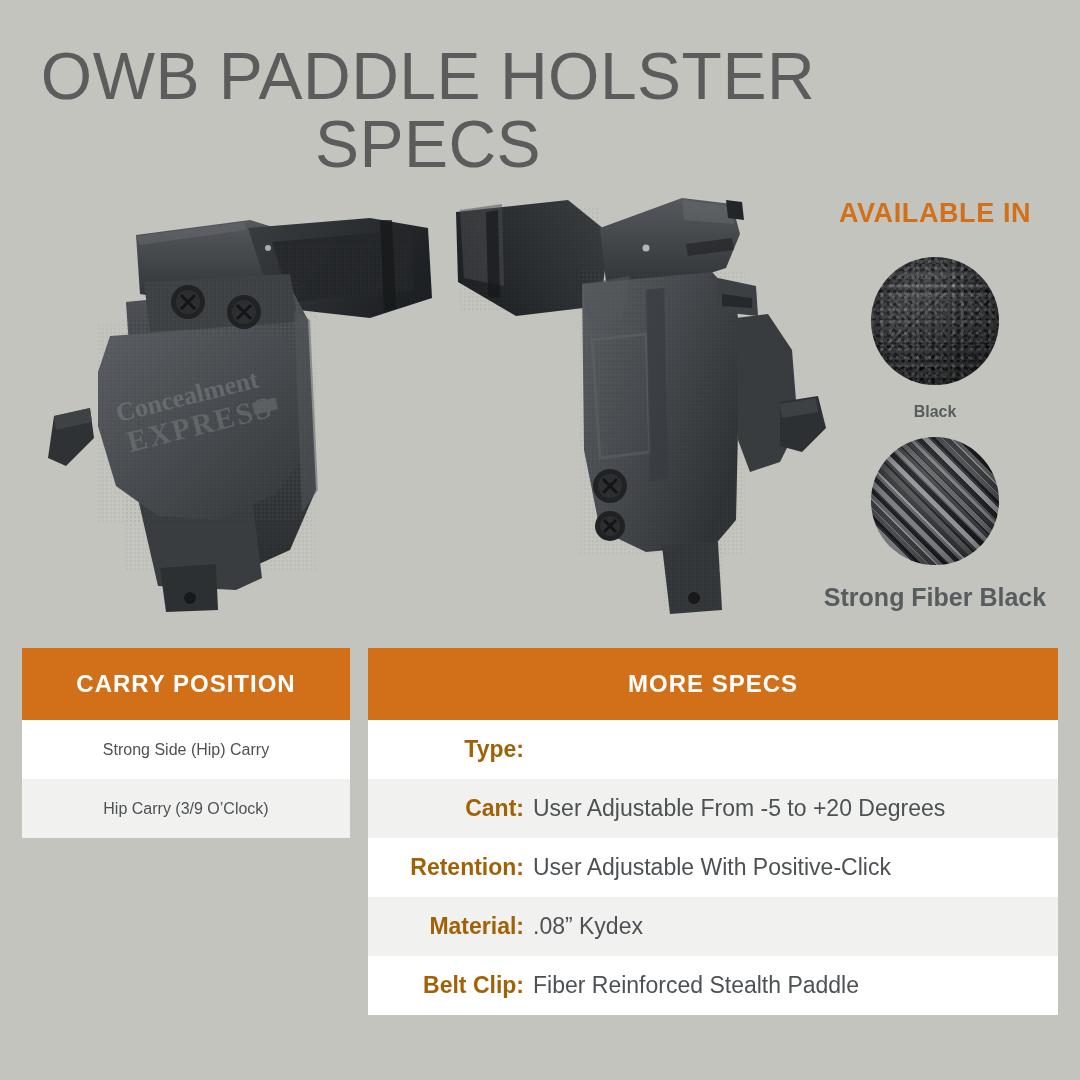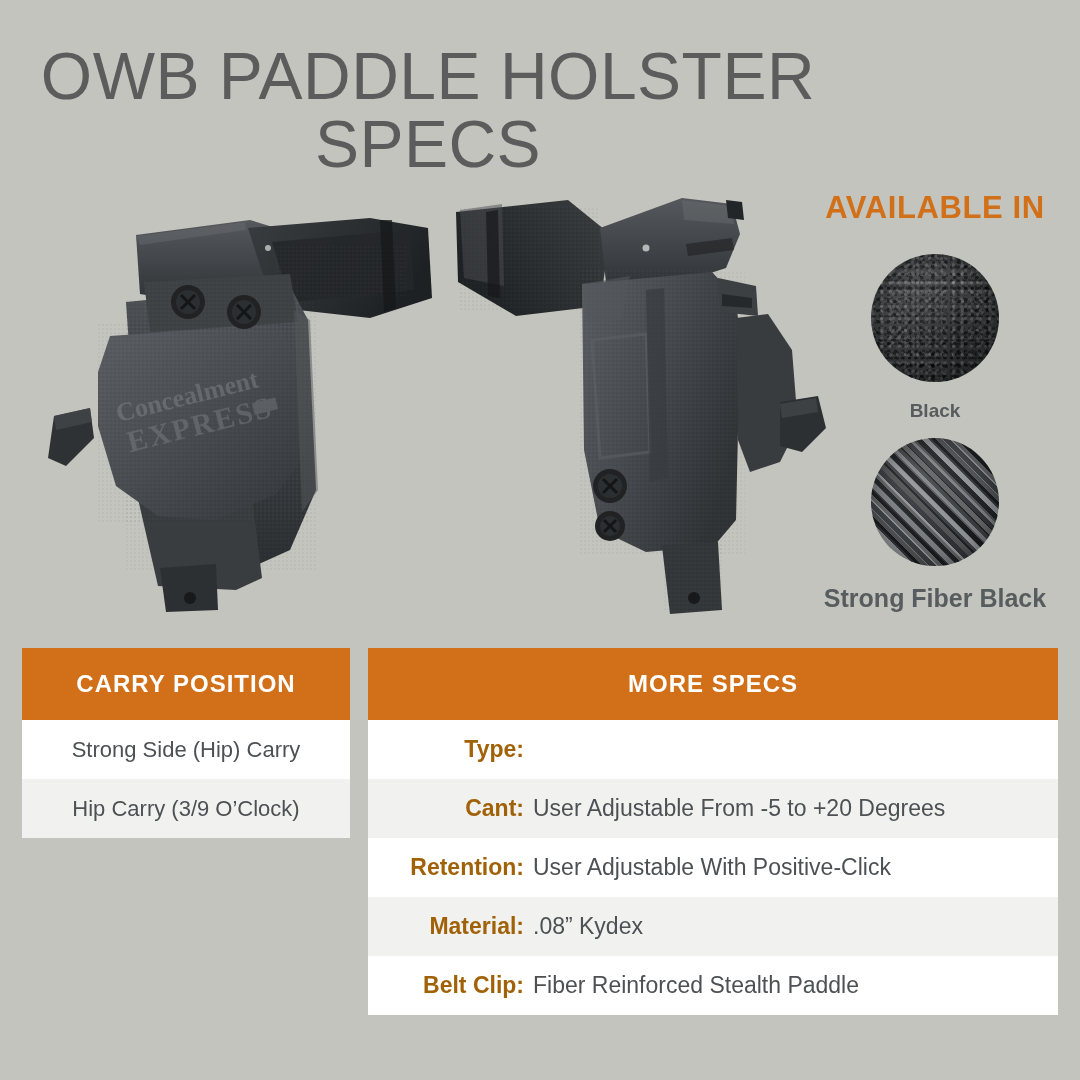--- a/index.html
+++ b/index.html
@@ -50,24 +50,24 @@
   
   .available {
     position: absolute;
     left: 800px;
     top: 190px;
     width: 270px;
     text-align: center;
   }
   .available-title {
     color: #d2701a;
-    font-size: 31px;
+    font-size: 27px;
     font-weight: bold;
     letter-spacing: 0.6px;
-    margin: 0 0 28px 0;
+    margin: 8px 0 28px 0;
     white-space: nowrap;
   }
   .swatch-group { margin-bottom: 16px; }
   .swatch {
     width: 128px;
     height: 128px;
     border-radius: 50%;
     margin: 0 auto;
     position: relative;
     overflow: hidden;
@@ -115,21 +115,21 @@
     background:
       repeating-linear-gradient(45deg,
         rgba(0,0,0,0.28) 0 7px,
         rgba(255,255,255,0.06) 7px 14px),
       radial-gradient(circle at 40% 30%, rgba(255,255,255,0.13), transparent 60%);
     background-size: 20px 20px, 100% 100%;
   }
   .swatch-label {
     margin-top: 18px;
     color: #575c5e;
-    font-size: 19px;
+    font-size: 16px;
     font-weight: bold;
     white-space: nowrap;
   }
   .swatch-label.wide { font-size: 25px; }
 
   
   .table {
     position: absolute;
     background: #ffffff;
   }
@@ -152,21 +152,21 @@
     align-items: center;
     height: 59px;
     background: #ffffff;
     color: #4d5154;
     font-size: 22px;
   }
   .row.alt { background: #f1f1f0; }
 
   .row-center {
     justify-content: center;
-    font-size: 22px;
+    font-size: 16px;
     align-items: center;
   }
 
   .spec-label {
     width: 165px;
     text-align: right;
     font-weight: bold;
     color: #a16207;
     font-size: 23px;
     padding-right: 9px;

